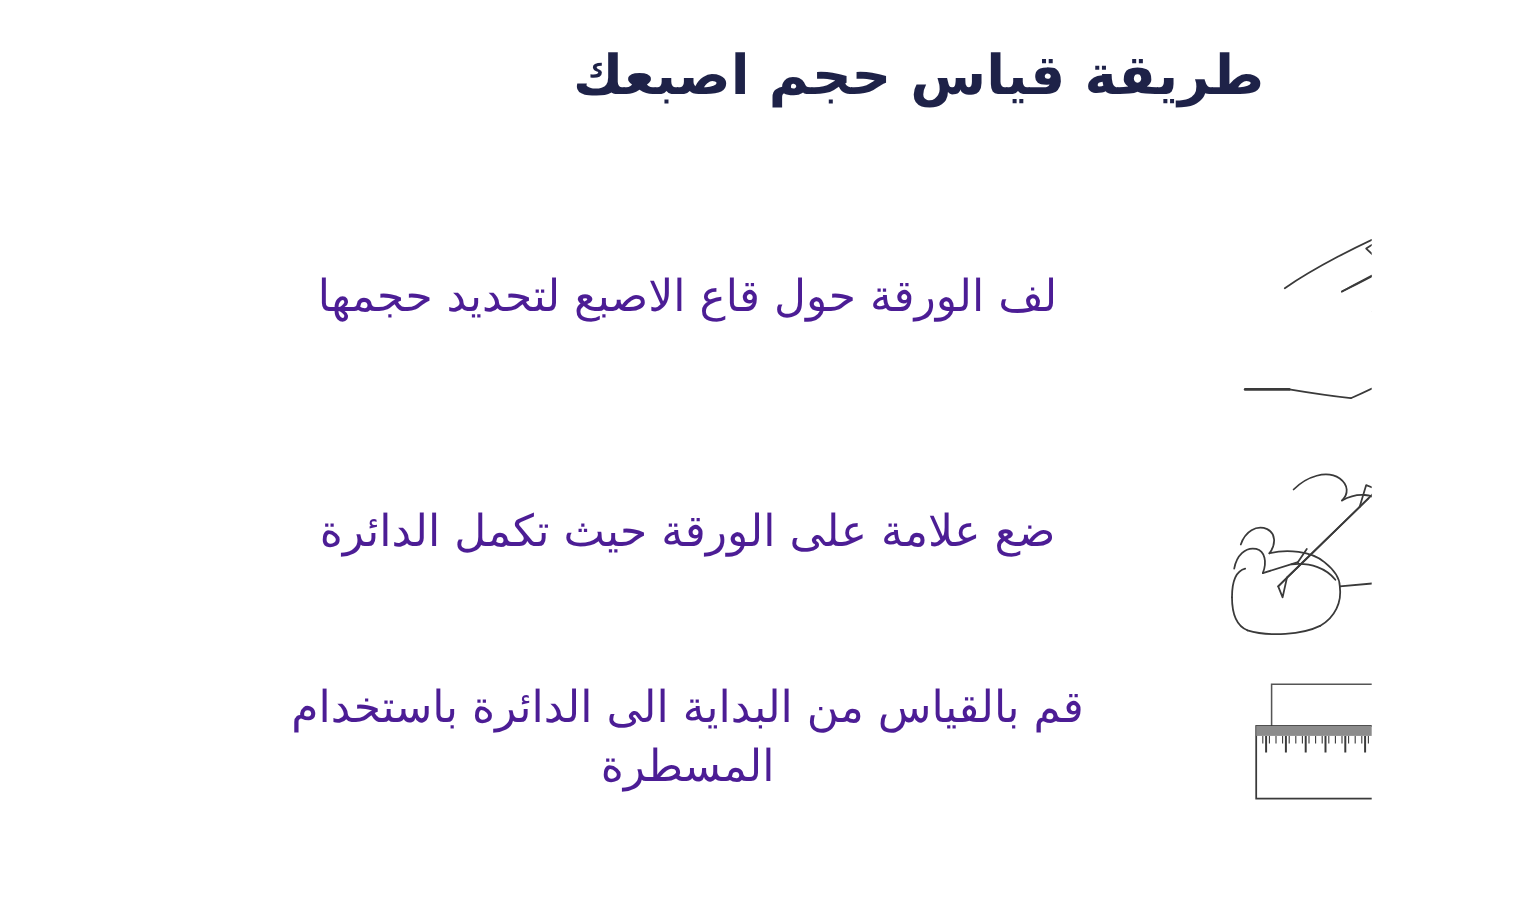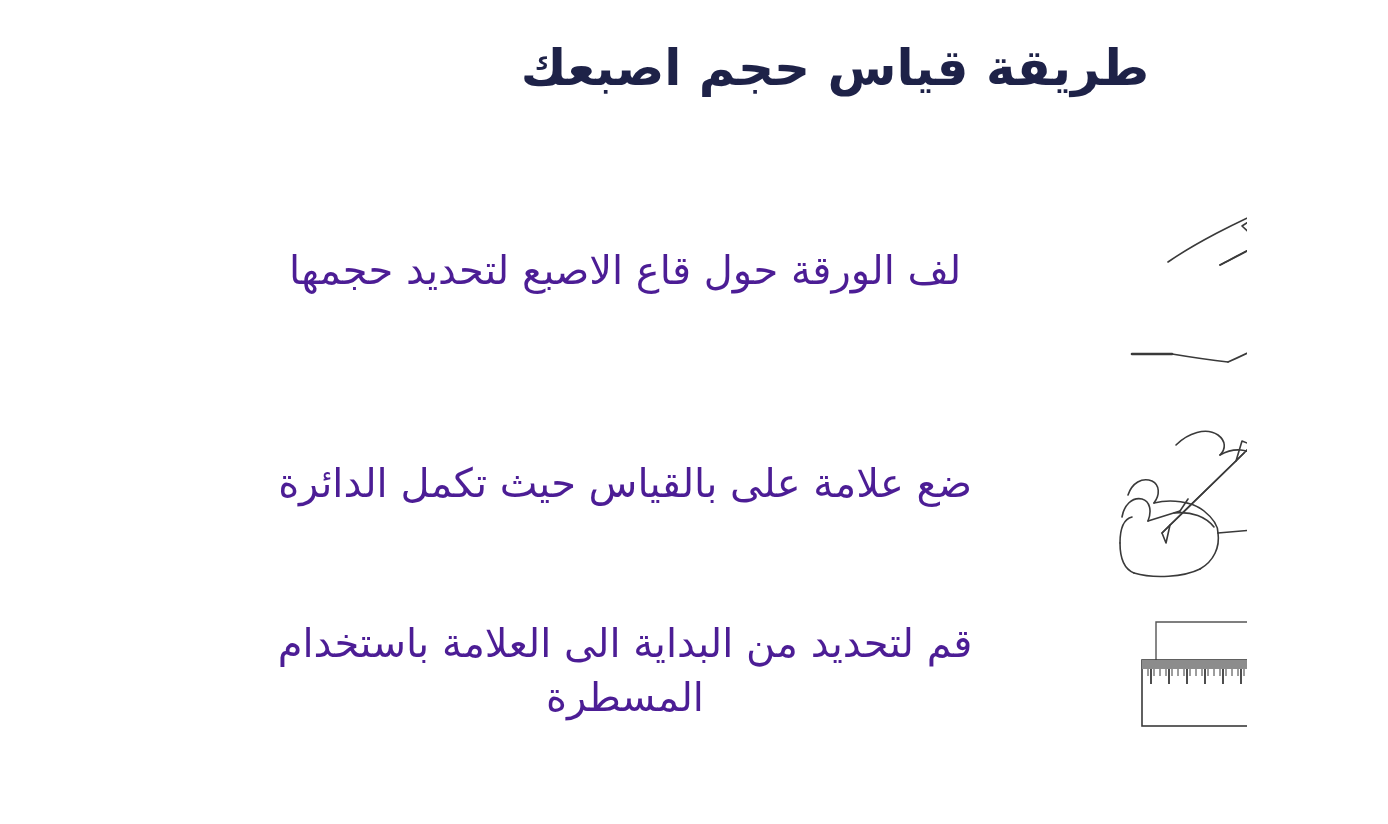--- a/index.html
+++ b/index.html
@@ -185,21 +185,21 @@
           <path d="M60 130 C78 128 92 134 100 144"></path>
           <path d="M104 150 L150 146"></path>
 
           <path d="M34 138 L66 128"></path>
           <path d="M66 128 L74 116"></path>
         </svg>
       </span>
     </div>
 
     <div class="text-cell">
-      <div class="step-text">ضع علامة على بالقياس حيث تكمل الدائرة</div>
+      <div class="step-text">ضع علامة على الورقة حيث تكمل الدائرة</div>
     </div>
 
   </div>
 
   <div class="step-row" id="step-row-3">
 
     <div class="badge-cell">
       <div class="step-badge">3</div>
     </div>
 
@@ -256,19 +256,19 @@
             <path d="M125 61 L125 76"></path>
               <path d="M143 61 L143 76"></path>
               <path d="M161 61 L161 76"></path>
             <path d="M179 61 L179 76"></path>
           </g>
         </svg>
       </span>
     </div>
 
     <div class="text-cell">
-      <div class="step-text">قم لتحديد من البداية الى العلامة باستخدام
+      <div class="step-text">قم بالقياس من البداية الى الدائرة باستخدام
 المسطرة</div>
     </div>
 
   </div>
 
 </div>
 
 </body></html>

